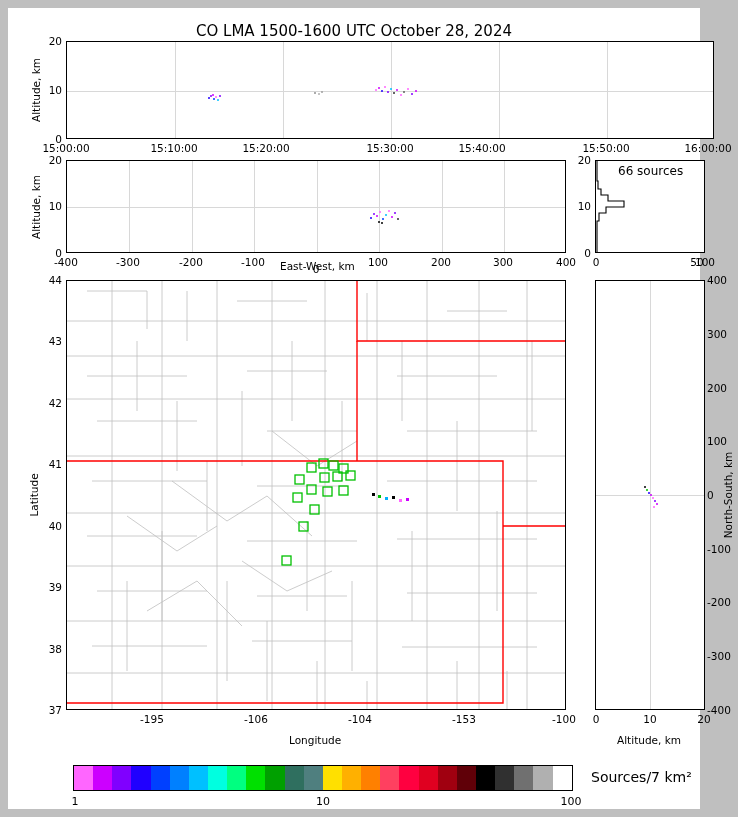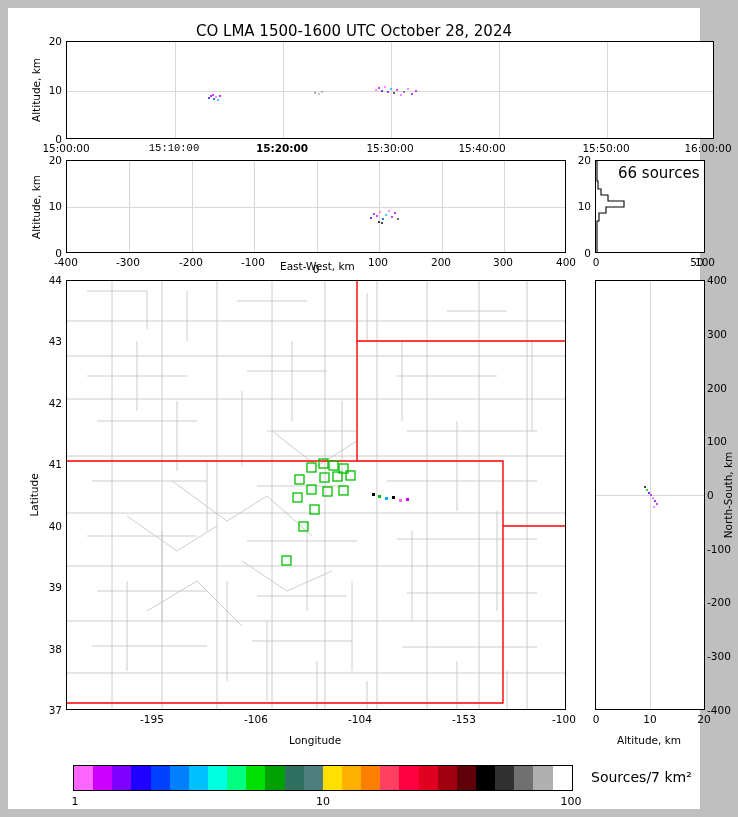--- a/index.html
+++ b/index.html
@@ -43,21 +43,21 @@
   .rot{
     transform-origin:0 0;
     transform:rotate(-90deg) translateX(-50%);
   }
   .gridline{ position:absolute;background:#d8d8d8; }
   .dot{ position:absolute;width:2px;height:2px;border-radius:50%; }
   .cbar-seg{ height:100%;display:inline-block; }
   .cbar-label{
     position:absolute;font-size:11px;color:#000;transform:translateX(-50%);
   }
-  .note{ position:absolute;font-size:15px;color:#000; }
+  .note{ position:absolute;font-size:12px;color:#000; }
   svg{ display:block; }
 </style>
 </head>
 <body>
 
 <div id="page">
 
   <div class="title" style="top:14px;left:0;">CO LMA 1500-1600 UTC October 28, 2024</div>
 
   <div class="axis-frame" style="left:58px;top:33px;width:648px;height:98px;">
@@ -93,22 +93,22 @@
     <div class="dot" style="left:340px;top:46px;background:#ff66ff;"></div>
     <div class="dot" style="left:344px;top:51px;background:#8000ff;"></div>
     <div class="dot" style="left:348px;top:48px;background:#cc00ff;"></div>
   </div>
   <div class="tick-label tick-y" style="left:32px;top:131px;width:22px;">0</div>
   <div class="tick-label tick-y" style="left:32px;top:82px;width:22px;">10</div>
   <div class="tick-label tick-y" style="left:32px;top:33px;width:22px;">20</div>
   <div class="ax-label rot" style="left:22px;top:82px;">Altitude, km</div>
 
   <div class="tick-label tick-x" style="left:58px;top:134px;">15:00:00</div>
-  <div class="tick-label tick-x" style="left:166px;top:134px;font-family:Liberation Mono, monospace;">15:10:00</div>
-  <div class="tick-label tick-x" style="left:274px;top:134px;font-weight:bold;">15:20:00</div>
+  <div class="tick-label tick-x" style="left:166px;top:134px;">15:10:00</div>
+  <div class="tick-label tick-x" style="left:258px;top:134px;">15:20:00</div>
   <div class="tick-label tick-x" style="left:382px;top:134px;">15:30:00</div>
   <div class="tick-label tick-x" style="left:474px;top:134px;text-align:center;">15:40:00</div>
   <div class="tick-label tick-x" style="left:598px;top:134px;">15:50:00</div>
   <div class="tick-label tick-x" style="left:700px;top:134px;">16:00:00</div>
 
   <div class="axis-frame" style="left:58px;top:152px;width:500px;height:93px;">
     <div class="gridline" style="left:0;top:46px;width:100%;height:1px;"></div>
     <div class="gridline" style="left:62px;top:0;width:1px;height:100%;"></div>
     <div class="gridline" style="left:125px;top:0;width:1px;height:100%;"></div>
     <div class="gridline" style="left:187px;top:0;width:1px;height:100%;"></div>

